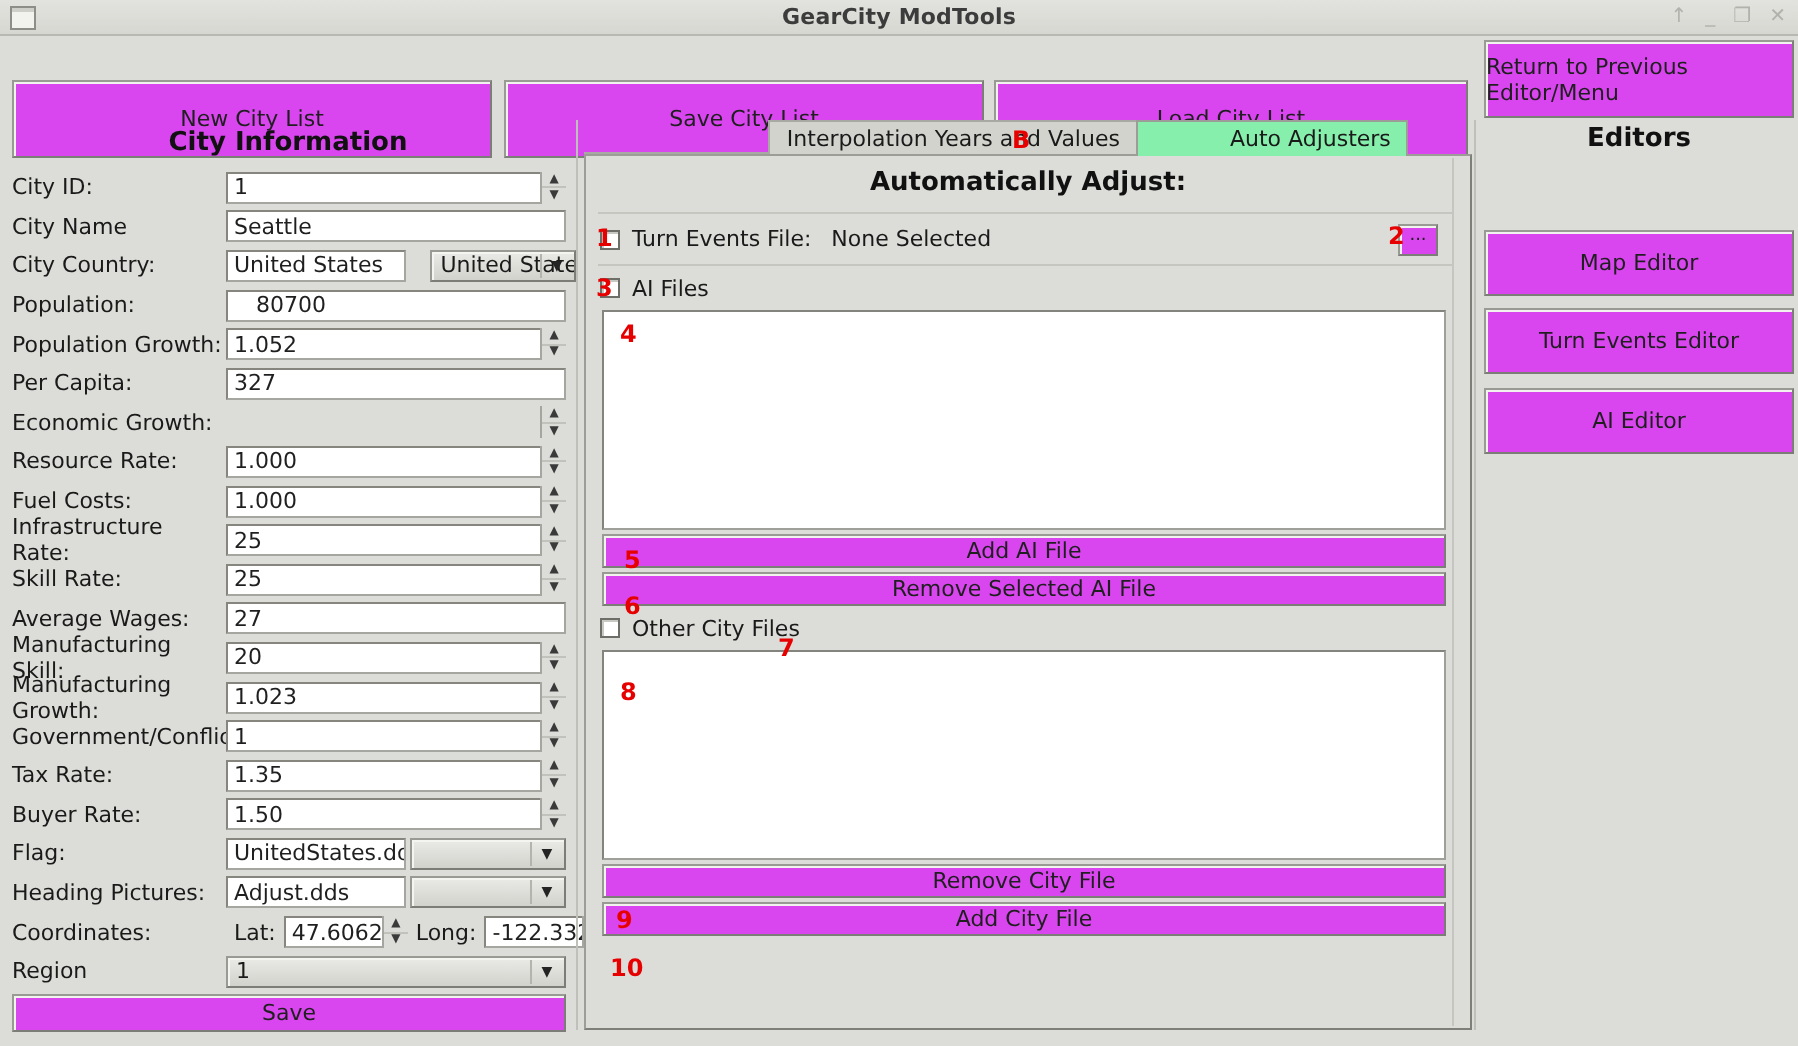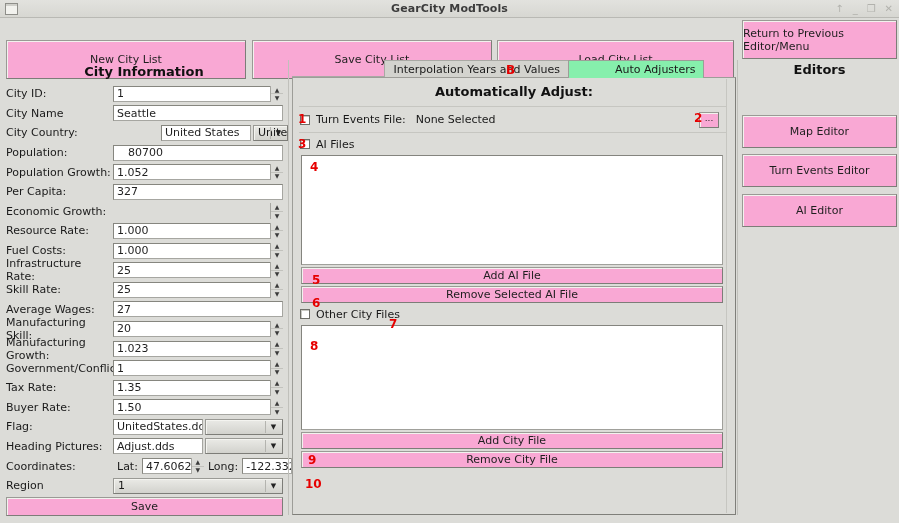--- a/index.html
+++ b/index.html
@@ -32,21 +32,21 @@
     letter-spacing: .1px;
   }
   .tb-ctrls {
     position: absolute; right: 6px; display: flex; gap: 9px;
     align-items: center; color: #b2b2ad; font-size: 10px; line-height: 1;
   }
   .tb-ctrls span { cursor: default; }
 
   
   .btn {
-    background: #f9a8d4;
+    background: #d946ef;
     border: 1px solid #9a9a95;
     border-right-color: #7d7d78;
     border-bottom-color: #7d7d78;
     box-shadow: inset 1px 1px 0 #f2f2ee;
     font-size: 11px; color: #1f1f1f;
     display: flex; align-items: center; justify-content: center;
     box-sizing: border-box; cursor: default;
     font-family: "DejaVu Sans", sans-serif;
   }
   .field {
@@ -225,21 +225,21 @@
           </div>
         </div>
         <div class="row">
           <div class="lbl">City Name</div>
           <div class="ctl w-main">
             <div class="field" style="width: 170px; height: 16px;">Seattle</div>
           </div>
         </div>
         <div class="row">
           <div class="lbl">City Country:</div>
-          <div class="ctl" style="width: 108px; margin-left: 48px;">
+          <div class="ctl" style="width: 108px;">
             <div class="field" style="width: 90px; height: 16px;">United States</div>
           </div>
           <div class="combo" style="width: 78px; height: 16px; margin-left: 2px;">
             <span>United State</span>
             <span class="arrow">▼</span>
           </div>
         </div>
         <div class="row">
           <div class="lbl">Population:</div>
           <div class="ctl w-main">
@@ -457,22 +457,22 @@
       </div>
       <div class="listbox" style="width:422px;height:110px;margin-left:8px;"></div>
       <div class="btn wide-btn">Add AI File</div>
       <div class="btn wide-btn">Remove Selected AI File</div>
 
       <div class="line-row" style="height:22px;">
         <span class="cbx"></span>
         <span>Other City Files</span>
       </div>
       <div class="listbox" style="width:422px;height:105px;margin-left:8px;"></div>
+      <div class="btn wide-btn">Remove City File</div>
       <div class="btn wide-btn">Add City File</div>
-      <div class="btn wide-btn">Remove City File</div>
     </div>
   </div>
 
   <div id="right-panel">
     <div class="btn" id="btn-return">Return to Previous Editor/Menu</div>
     <div class="editors-title">Editors</div>
     <div class="btn ed-btn" id="ed-map">Map Editor</div>
     <div class="btn ed-btn" id="ed-turn">Turn Events Editor</div>
     <div class="btn ed-btn" id="ed-ai">AI Editor</div>
   </div>

